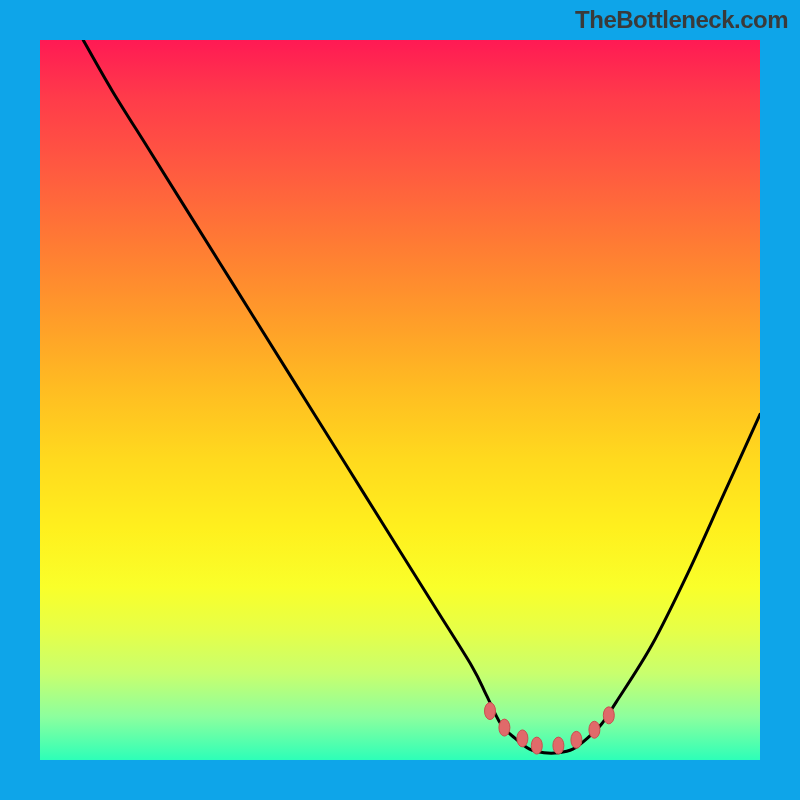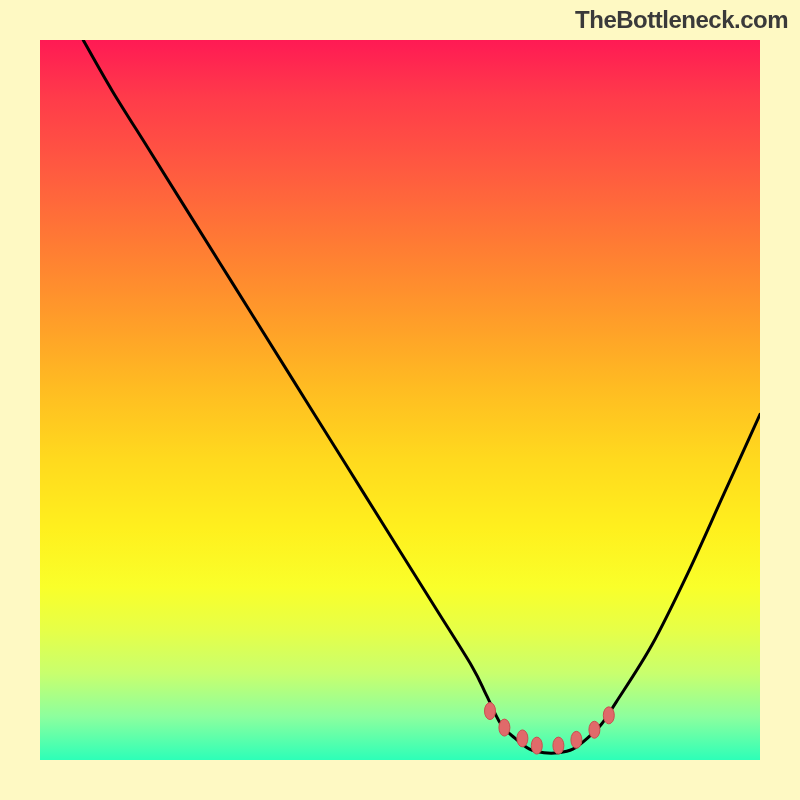--- a/index.html
+++ b/index.html
@@ -1,21 +1,21 @@
 <!DOCTYPE html>
 <html><head>
 <meta charset="utf-8">
 <style>
   * { margin: 0; padding: 0; box-sizing: border-box; }
   html, body { width: 800px; height: 800px; background: #000; overflow: hidden; }
   .container {
     position: relative;
     width: 800px;
     height: 800px;
-    background: #fef9c3;
+    background: #0ea5e9;
   }
   .watermark {
     position: absolute;
     top: 6px;
     right: 12px;
     font-family: Arial, Helvetica, sans-serif;
     font-size: 24px;
     font-weight: bold;
     color: #3a3a3a;
     letter-spacing: -0.5px;

